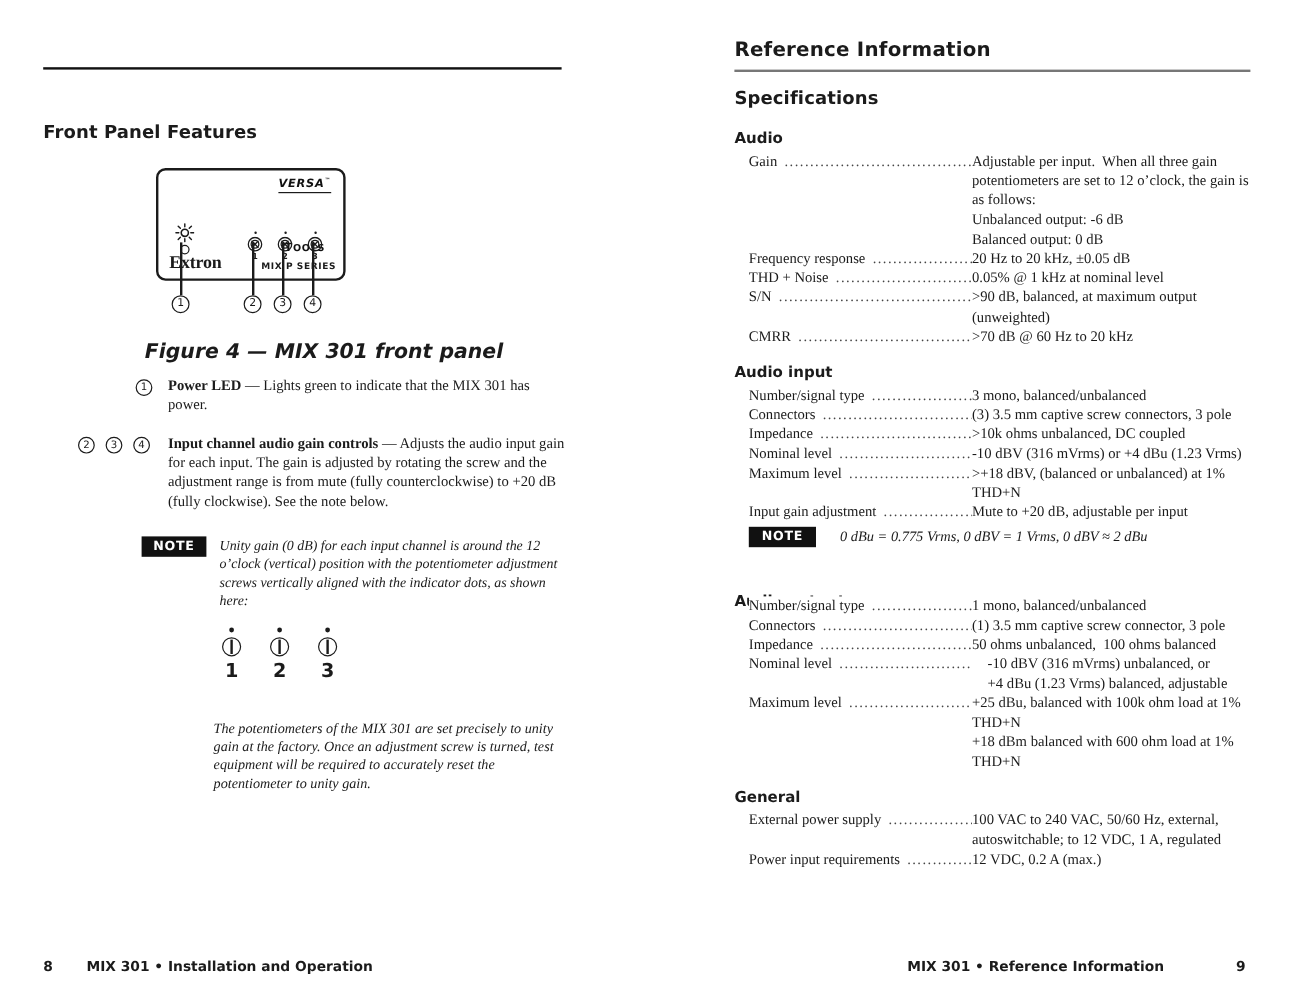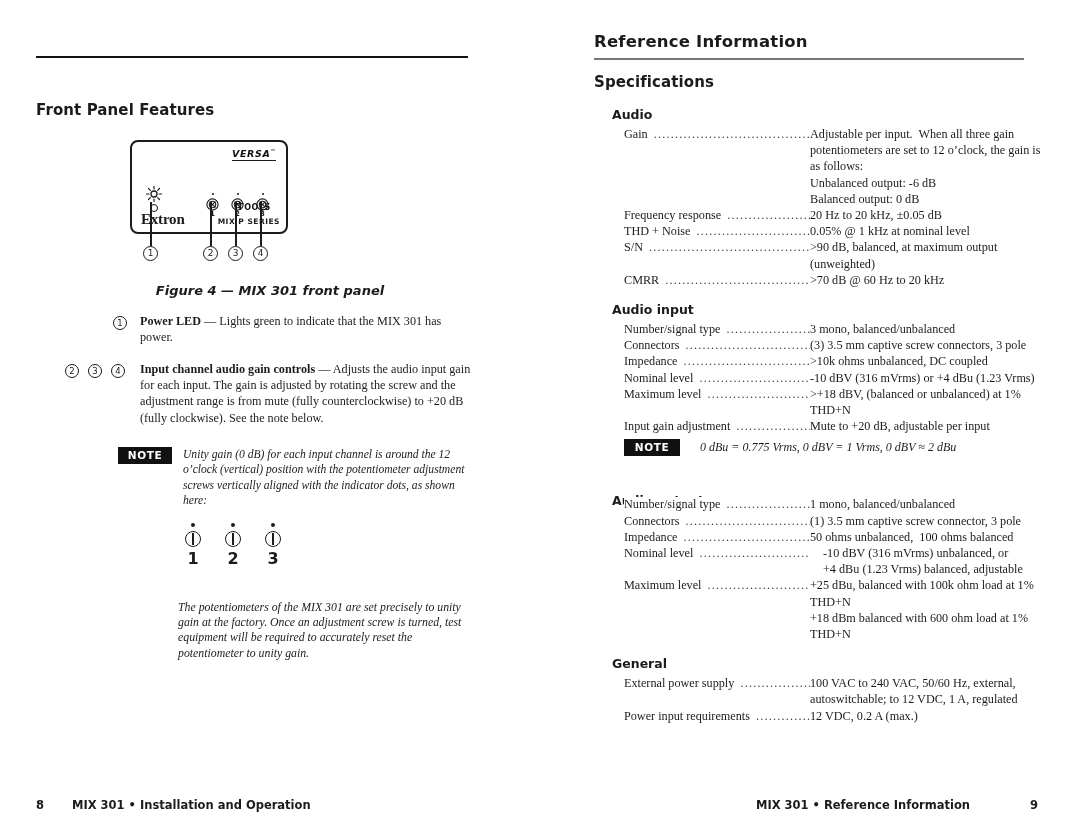--- a/index.html
+++ b/index.html
@@ -15,21 +15,21 @@
     color: #111111;
     overflow: hidden;
   }
   .page {
     position: absolute;
     top: 0;
     width: 540px;
     height: 834px;
   }
   .page-left  { left: 0; }
-  .page-right { left: 522px; }
+  .page-right { left: 540px; }
 
   
   .running-head {
     position: absolute;
     font-family: "DejaVu Sans", sans-serif;
     font-weight: bold;
     font-size: 16.5px;
     letter-spacing: 0.2px;
     color: #1b1b1b;
   }
@@ -185,21 +185,21 @@
   }
 
   .figure-caption {
     position: absolute;
     left: 0;
     width: 540px;
     text-align: center;
     font-family: "DejaVu Sans", sans-serif;
     font-style: italic;
     font-weight: bold;
-    font-size: 13px;
+    font-size: 17px;
     color: #1b1b1b;
   }
 
   
   .callout-marker {
     position: absolute;
     width: 14px;
     height: 14px;
     border: 1.2px solid #1b1b1b;
     border-radius: 50%;

